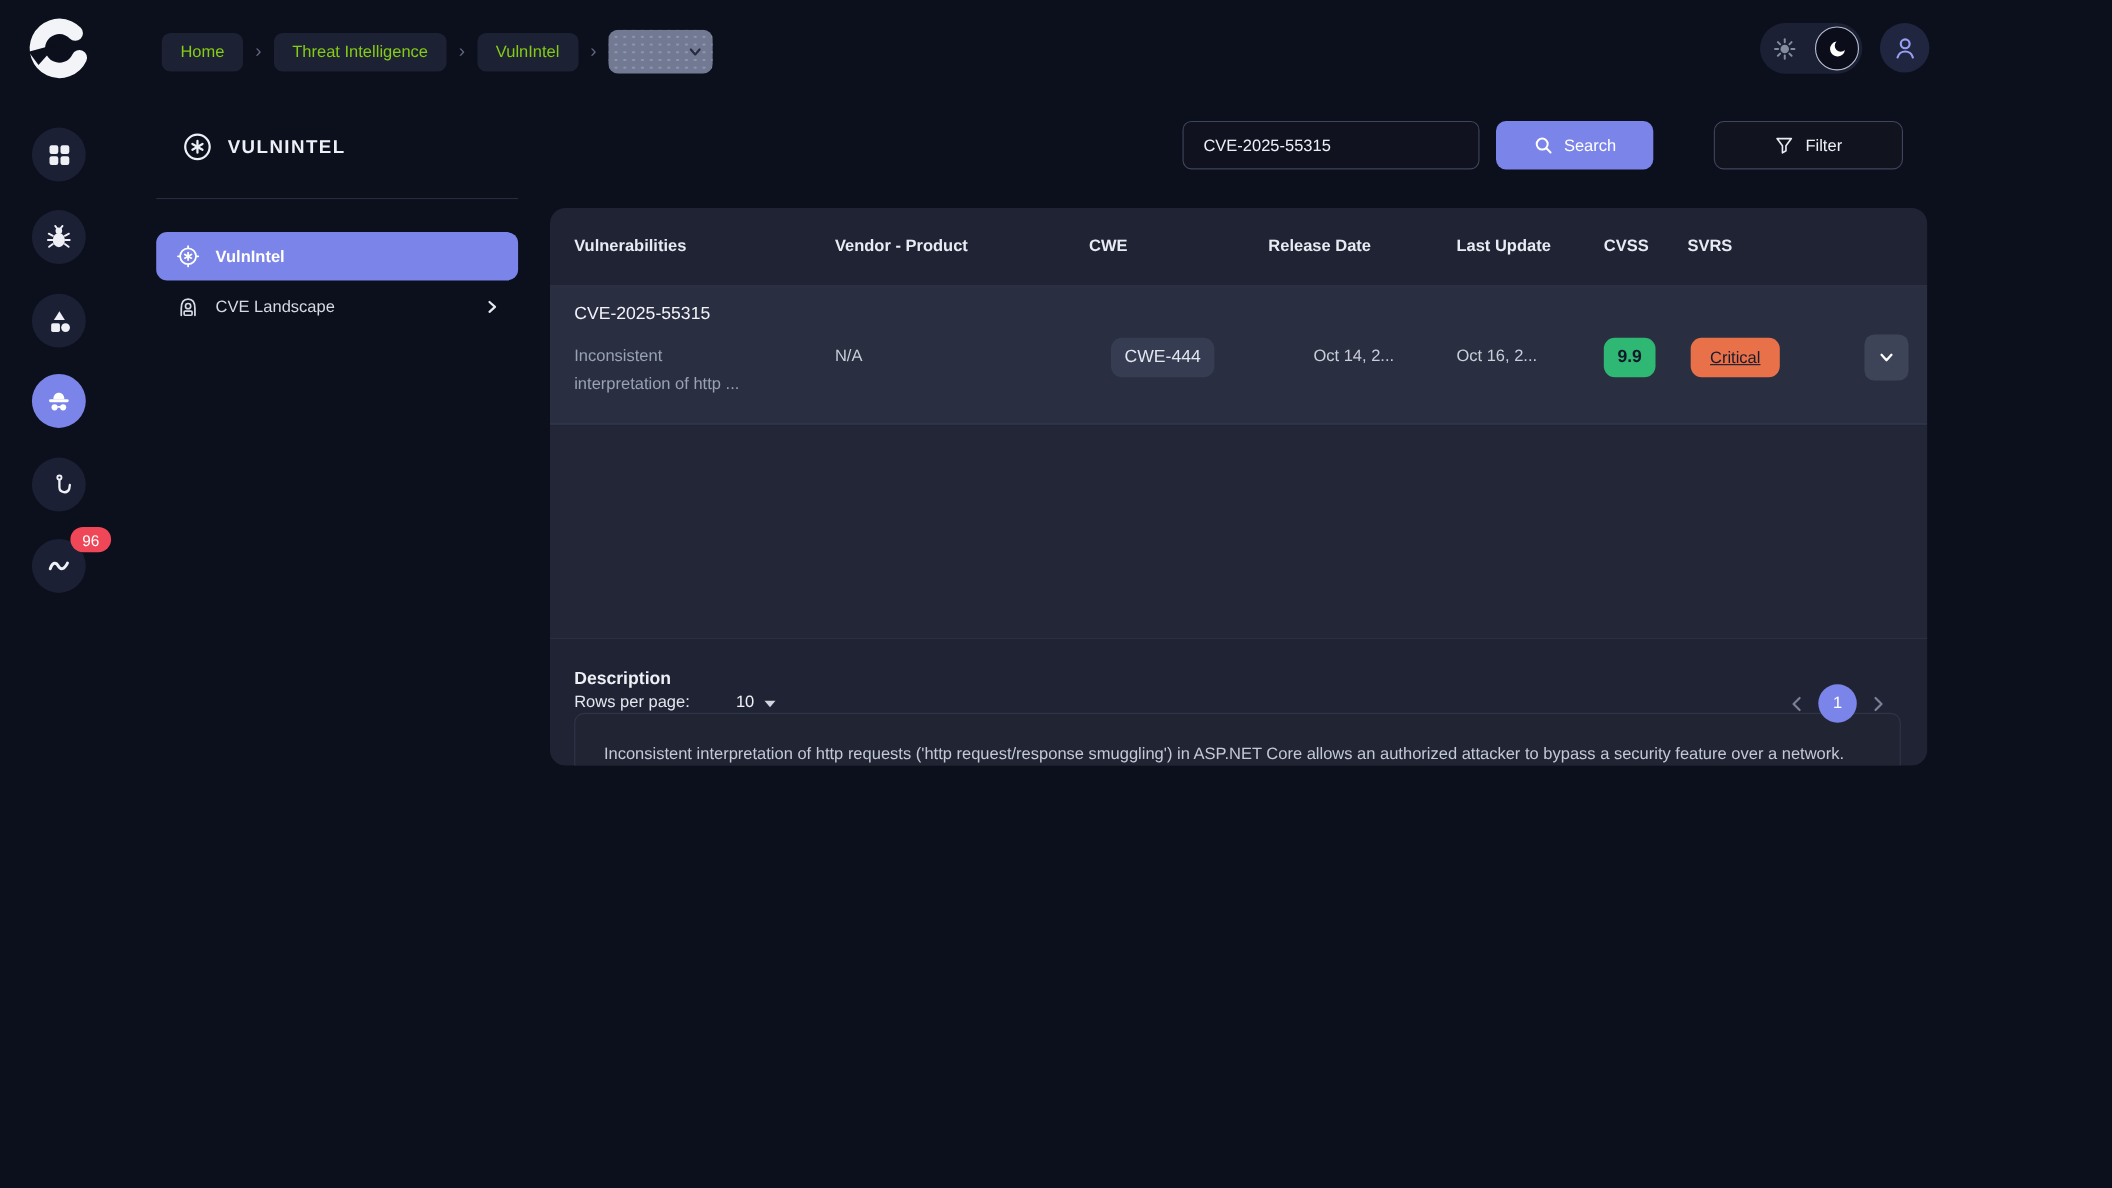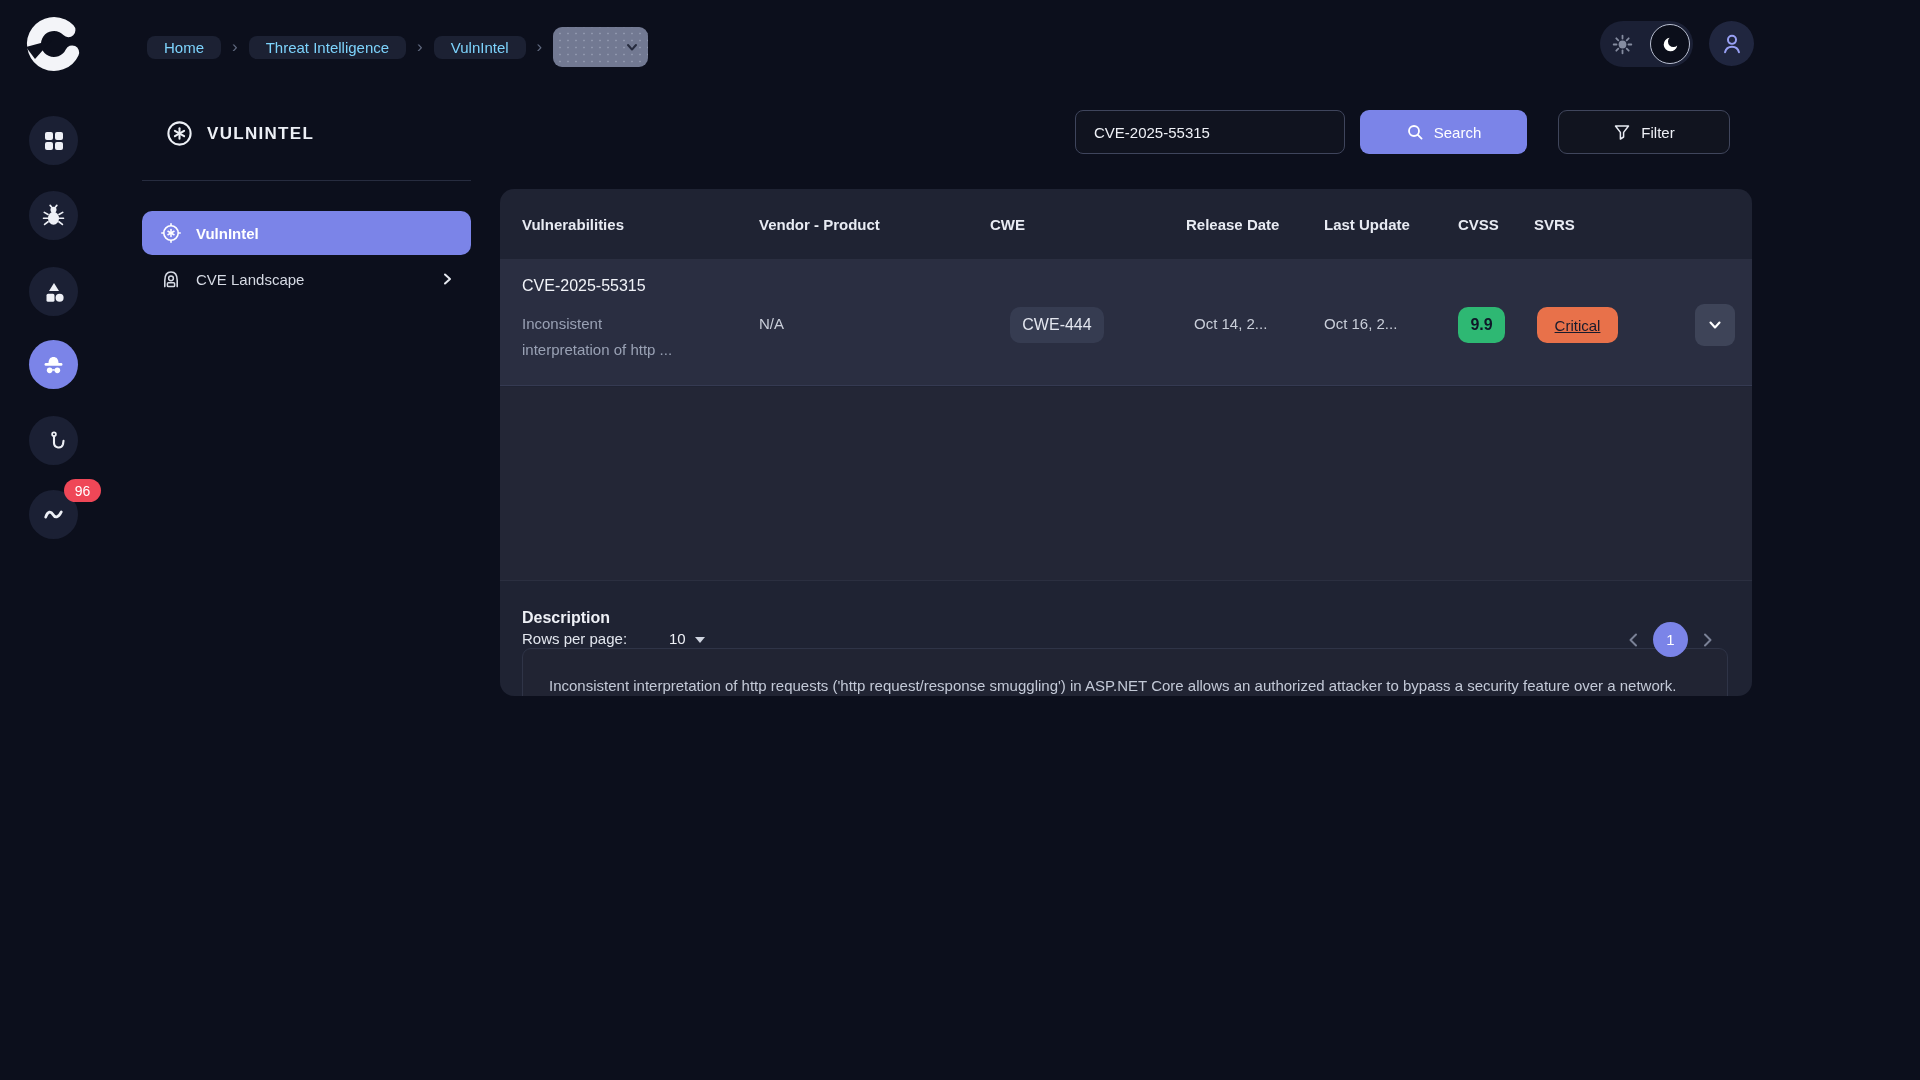--- a/index.html
+++ b/index.html
@@ -9,22 +9,22 @@
     font-family:"Liberation Sans", sans-serif;
     color:#eef0f6;
     position:relative;
   }
   .abs { position:absolute; }
 
   
   .logo { left:24px; top:14px; width:60px; height:60px; }
   .breadcrumb { left:147px; top:24px; height:46px; display:flex; align-items:center; gap:11px; }
   .crumb {
-    background:#1c2133; border-radius:8px; padding:0 17px; height:23px;
-    display:flex; align-items:center; color:#7dd3fc; font-size:15px; cursor:default;
+    background:#1c2133; border-radius:8px; padding:0 17px; height:35px;
+    display:flex; align-items:center; color:#84cc16; font-size:15px; cursor:default;
   }
   .crumb-sep { color:#5f687e; font-size:17px; }
   .crumb-dropdown {
     width:95px; height:40px; border-radius:9px; background:#727992;
     background-image:radial-gradient(#8f96ad 1px, transparent 1.3px);
     background-size:8px 7px; background-position:3px 3px;
     display:flex; align-items:center; justify-content:flex-end; padding-right:9px;
   }
   .theme-toggle {
     left:1600px; top:21px; width:93px; height:46px; border-radius:23px;
@@ -65,21 +65,21 @@
   .subnav-item .grow { flex:1; }
 
   
   .search-input {
     left:1075px; top:110px; width:270px; height:44px; background:#10131f;
     border:1px solid #3f455c; border-radius:8px; color:#eef0f6; font-size:15px;
     padding:0 18px; outline:none; font-family:"Liberation Sans", sans-serif;
   }
   .btn { display:flex; align-items:center; justify-content:center; gap:10px;
     height:44px; border-radius:9px; font-size:15px; cursor:default; }
-  .btn-search { left:1360px; top:110px; width:167px; background:#7b84e8; color:#fff; }
+  .btn-search { left:1360px; top:110px; width:143px; background:#7b84e8; color:#fff; }
   .btn-filter { left:1558px; top:110px; width:172px; background:#11141f;
     border:1px solid #40465c; color:#eef0f6; }
 
   
   .panel {
     left:500px; top:189px; width:1252px; height:507px; border-radius:14px;
     background:#1f2333; overflow:hidden;padding-left:44px;
   }
   .thead { position:absolute; top:0; left:0; right:0; height:71px;
     border-bottom:1px solid #2b2f41; }
@@ -283,21 +283,21 @@
   </svg>
   <span>Filter</span>
 </div>
 
 <div class="abs panel">
 
   <div class="thead">
     <div class="th" style="left:22px">Vulnerabilities</div>
     <div class="th" style="left:259px">Vendor - Product</div>
     <div class="th" style="left:490px">CWE</div>
-    <div class="th" style="left:686px">Release Date</div>
+    <div class="th" style="left:653px">Release Date</div>
     <div class="th" style="left:824px">Last Update</div>
     <div class="th" style="left:958px">CVSS</div>
     <div class="th" style="left:1034px">SVRS</div>
   </div>
 
   <div class="trow">
     <div class="cell-cve">CVE-2025-55315</div>
     <div class="cell-summary">Inconsistent
 interpretation of http ...</div>
     <div class="cell-mid" style="left:259px">N/A</div>

